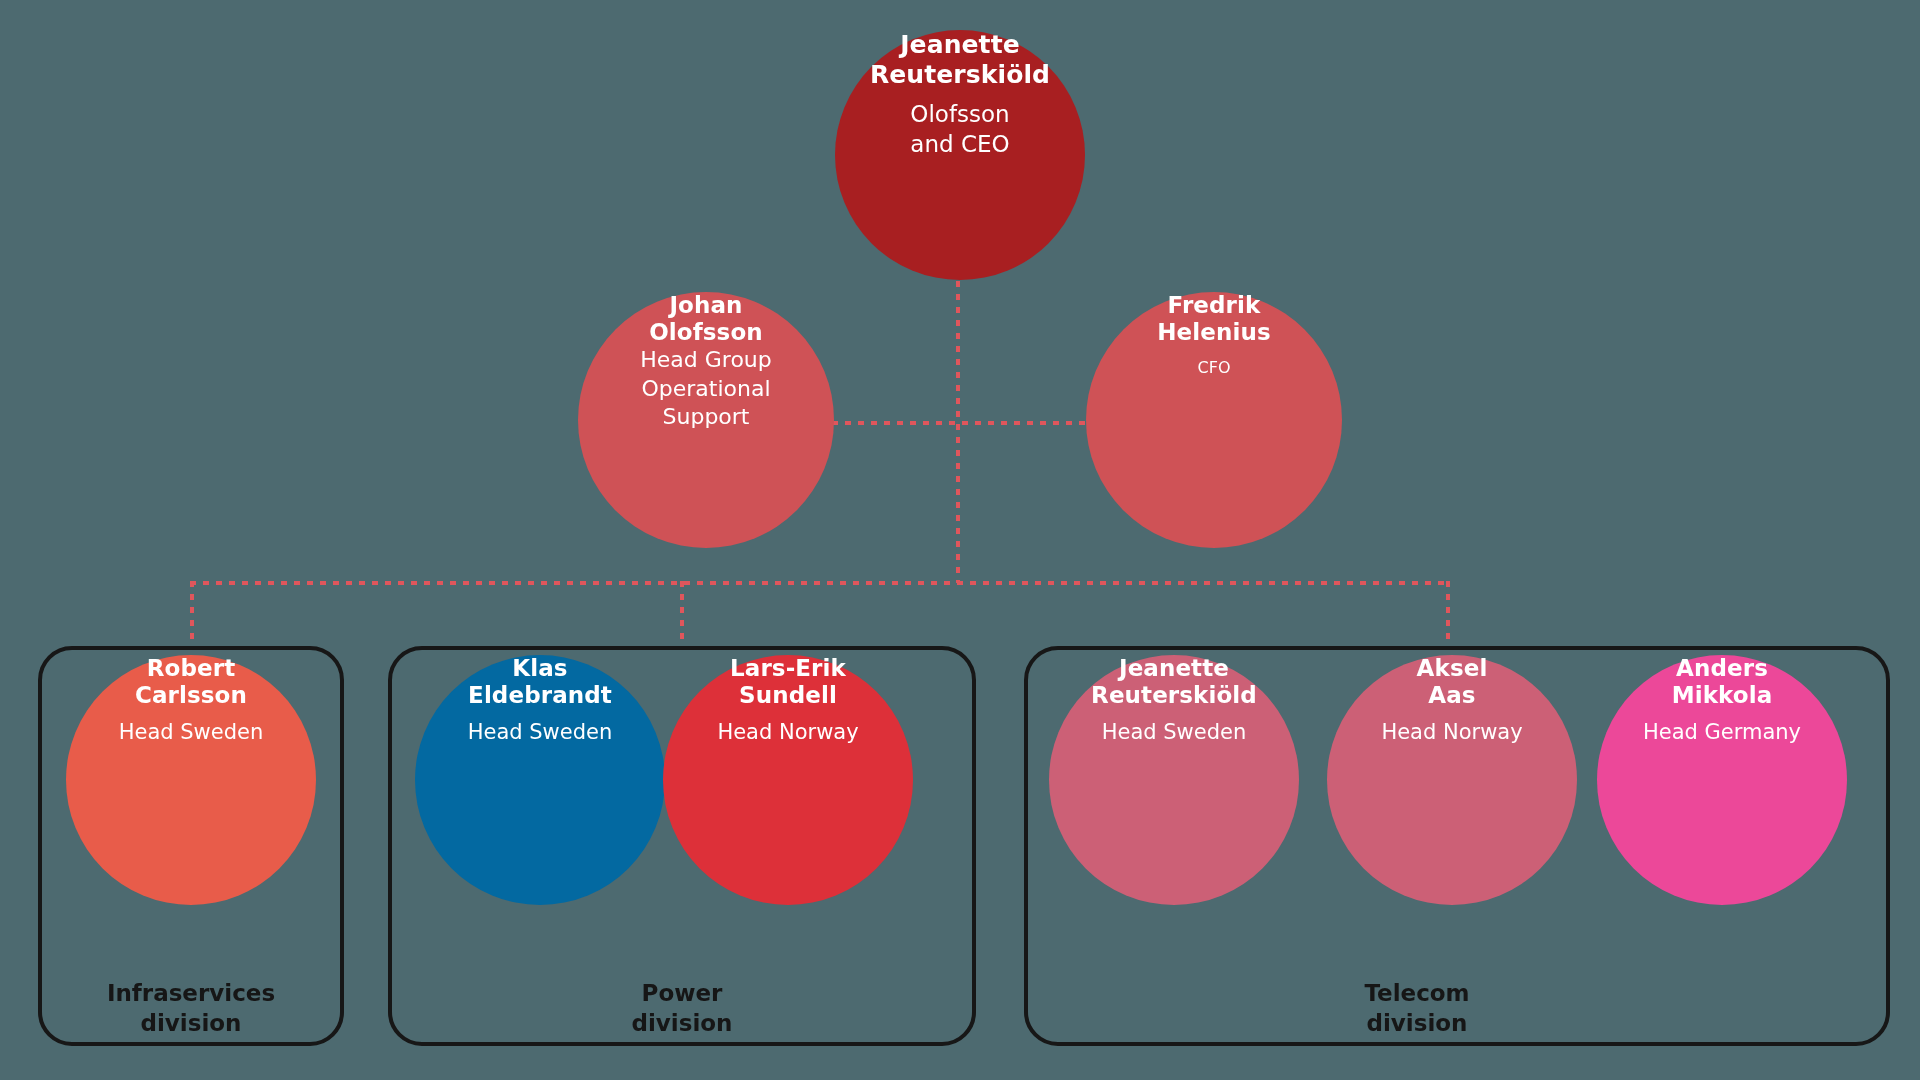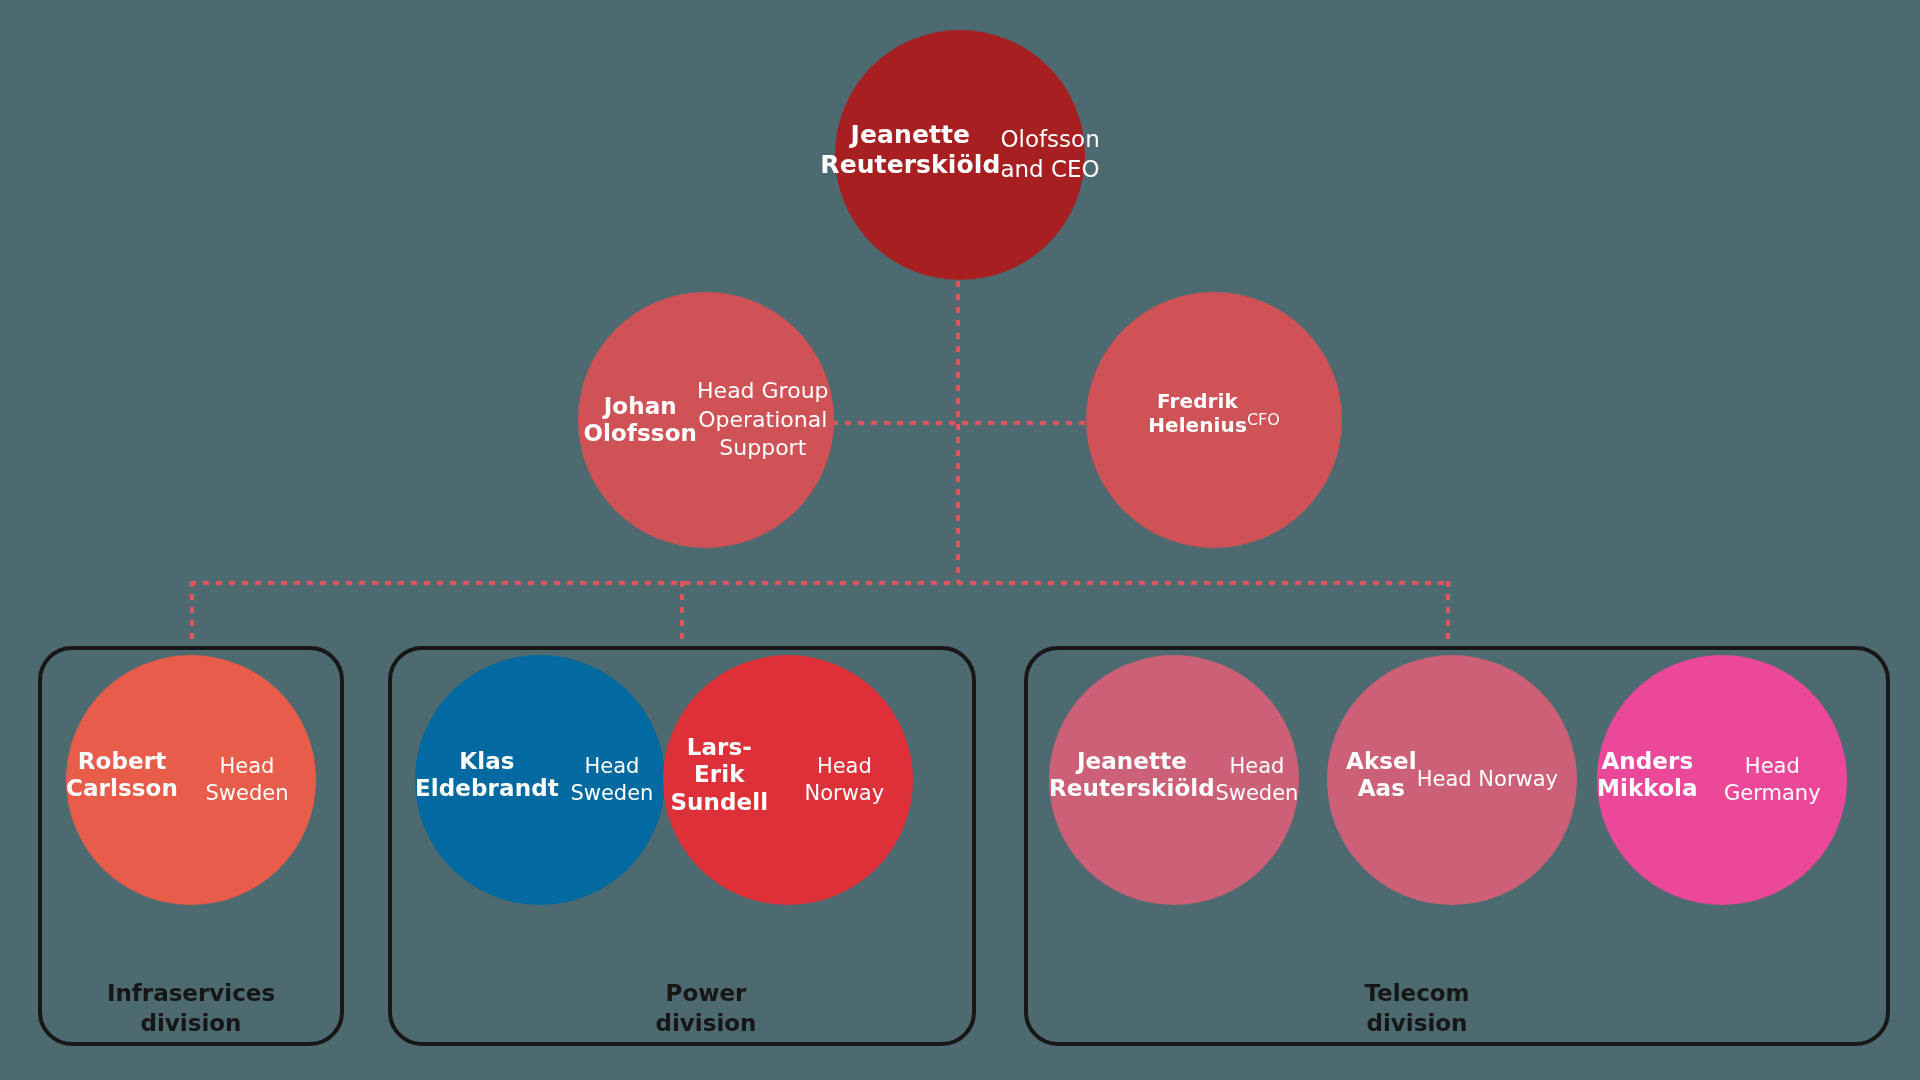--- a/index.html
+++ b/index.html
@@ -18,23 +18,22 @@
     width: 1920px;
     height: 1080px;
     background: #4d6a70;
   }
 
   
   .node {
     position: absolute;
     border-radius: 50%;
     display: flex;
-    flex-direction: row;
+    flex-direction: column;
     align-items: center;
-    justify-content: center;
     text-align: center;
     color: #ffffff;
     box-sizing: border-box;
     z-index: 3;
   }
   .node .name {
     font-weight: bold;
     line-height: 1.18;
     letter-spacing: 0.1px;
     white-space: pre-line;
@@ -61,21 +60,21 @@
     background: #cf5256;
   }
   #node-head-group-operational-support .name { font-size: 23px; }
   #node-head-group-operational-support .role { font-size: 22px; }
 
   #node-cfo {
     left: 1086px; top: 292px;
     width: 256px; height: 256px;
     background: #cf5256;
   }
-  #node-cfo .name { font-size: 20px; margin-bottom: 12px; }
+  #node-cfo .name { font-size: 23px; margin-bottom: 12px; }
   #node-cfo .role { font-size: 16px; }
 
   
   .division {
     position: absolute;
     border: 4px solid #171717;
     border-radius: 34px;
     box-sizing: border-box;
     z-index: 2;
   }
@@ -90,21 +89,21 @@
     white-space: pre-line;
     z-index: 4;
     margin-top: 31px;
   }
 
   #division-infraservices { left: 38px;   top: 646px; width: 306px; height: 400px; }
   #division-power         { left: 388px;  top: 646px; width: 588px; height: 400px; }
   #division-telecom       { left: 1024px; top: 646px; width: 866px; height: 400px; }
 
   #division-infraservices-title { top: 947px; left: 38px;   width: 306px; }
-  #division-power-title         { top: 947px; left: 388px;  width: 636px; }
+  #division-power-title         { top: 947px; left: 388px;  width: 588px; }
   #division-telecom-title       { top: 947px; left: 984px; width: 866px; }
 
   
   .leaf { width: 250px; height: 250px; top: 655px; }
   .leaf .name { font-size: 23px; margin-bottom: 10px; }
   .leaf .role { font-size: 21px; }
 
   #node-infraservices-sweden { left: 66px;   background: #e85c4a; }
   #node-power-sweden         { left: 415px;  background: #0369a1; }
   #node-power-norway         { left: 663px;  background: #dd3039; }

